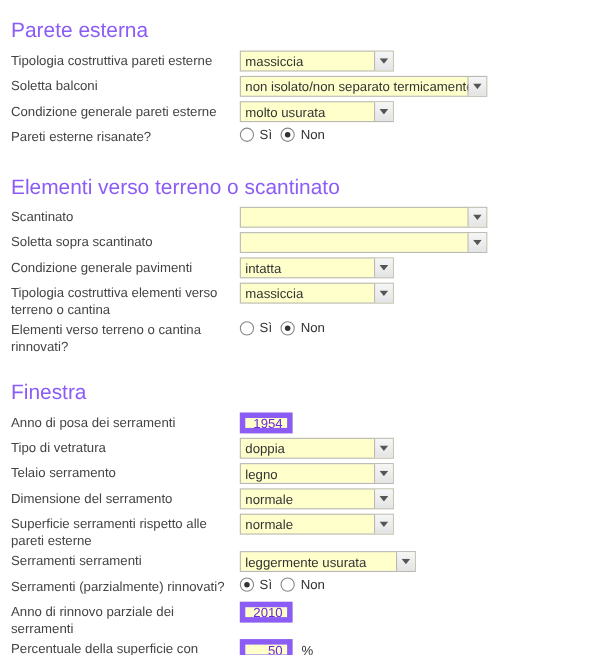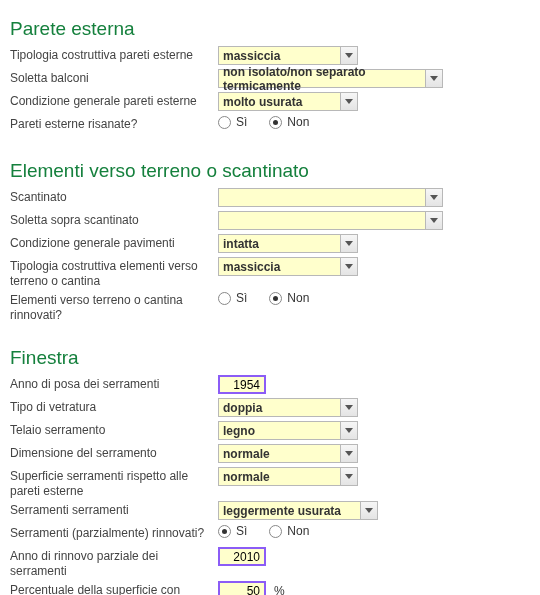--- a/index.html
+++ b/index.html
@@ -8,21 +8,21 @@
     font-size: 12px;
     color: #333;
     margin: 0;
     padding: 10px 10px 10px 10px;
     width: 540px;
     background: #fff;
   }
   h2 {
     font-size: 19px;
     font-weight: normal;
-    color: #15803d;
+    color: #8b5cf6;
     margin: 8px 0 6px 0;
   }
   .row {
     display: flex;
     align-items: flex-start;
     margin-bottom: 2px;
     min-height: 21px;
   }
   .label {
     width: 208px;
@@ -39,47 +39,46 @@
   .select {
     position: relative;
     display: inline-flex;
     align-items: center;
     background: #FFFFCC;
     border: 1px solid #b8b8b8;
     height: 19px;
     padding: 0 0 0 4px;
     font-size: 12px;
     color: #333;
-    font-weight: bold;
   }
   .select.w1 { width: 140px; }
   .select.w2 { width: 225px; }
   .select.w3 { width: 160px; }
   .select .arrow {
     position: absolute;
     right: 0;
     top: 0;
     width: 17px;
     height: 100%;
     border-left: 1px solid #b8b8b8;
     background: linear-gradient(#f6f6f6,#e4e4e4);
     display: flex;
     align-items: center;
     justify-content: center;
   }
   .select .arrow svg { width: 8px; height: 5px; }
   .numbox {
     background: #FFFFCC;
-    border: 2px solid #8b5cf6;
+    border: 5px solid #8b5cf6;
     height: 19px;
     width: 48px;
     text-align: right;
     padding: 0 4px;
     font-size: 12px;
-    color: #000000;
+    color: #6d28d9;
   }
   .radio-group {
     display: flex;
     align-items: center;
     gap: 2px;
   }
   .radio {
     width: 13px;
     height: 13px;
     border-radius: 50%;
@@ -90,21 +89,21 @@
     justify-content: center;
     margin-right: 3px;
   }
   .radio.checked::after {
     content: "";
     width: 5px;
     height: 5px;
     border-radius: 50%;
     background: #333;
   }
-  .rlabel { margin-right: 20px; color:#333; }
+  .rlabel { margin-right: 6px; color:#333; }
   .section-gap { height: 14px; }
   .pct { margin-left:4px; color:#333;}
 </style>
 </head>
 <body>
 
 <h2>Parete esterna</h2>
 
 <div class="row">
   <div class="label">Tipologia costruttiva pareti esterne</div>

